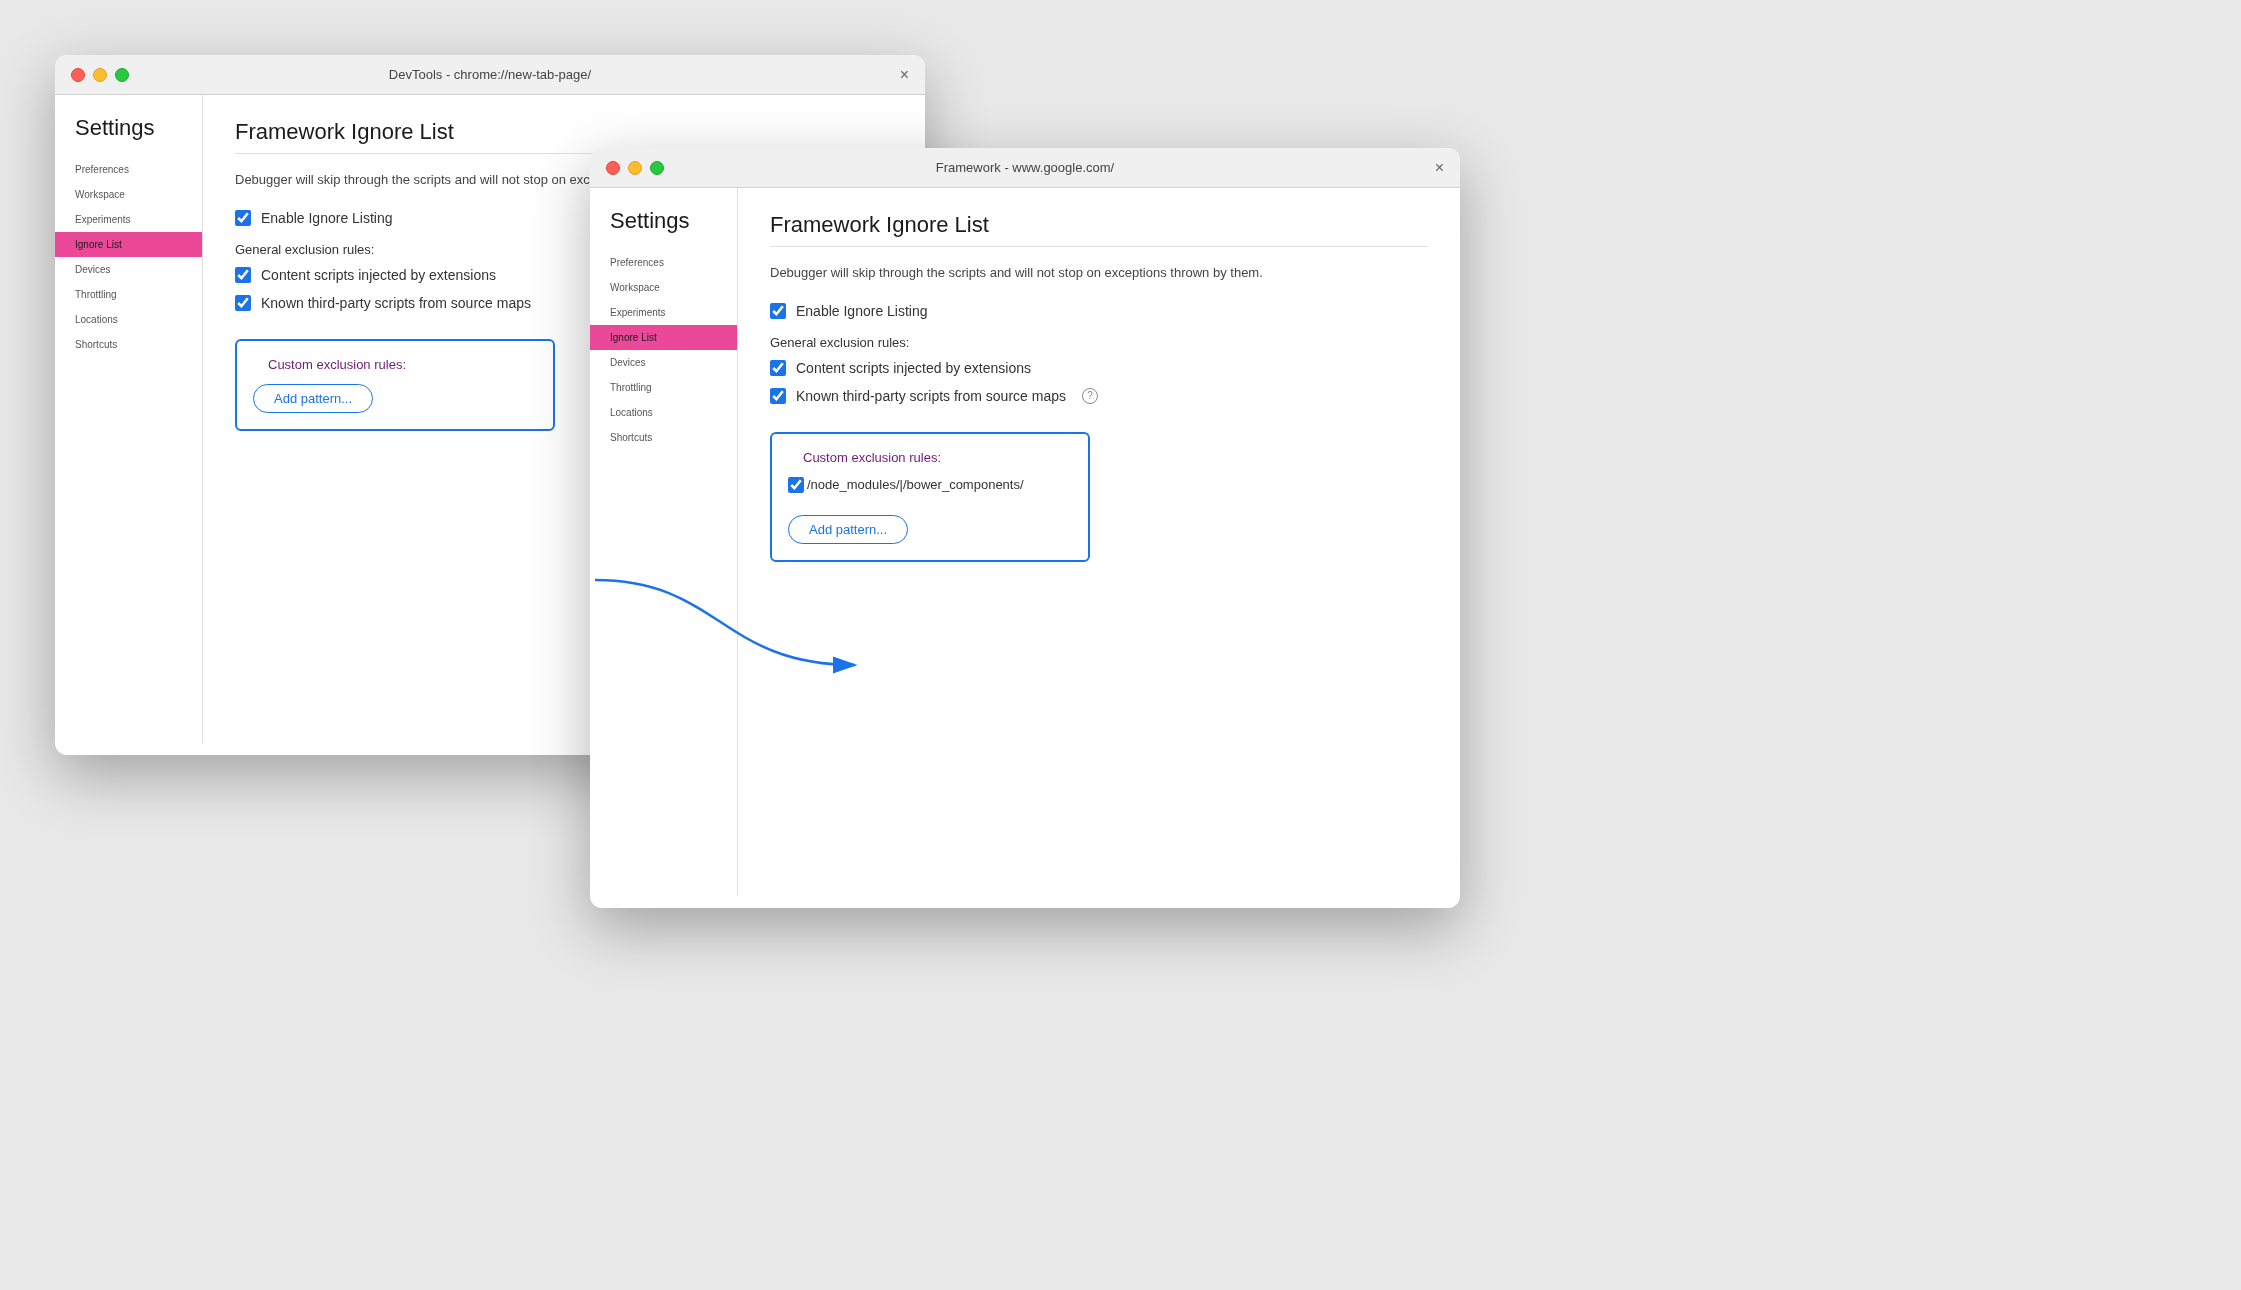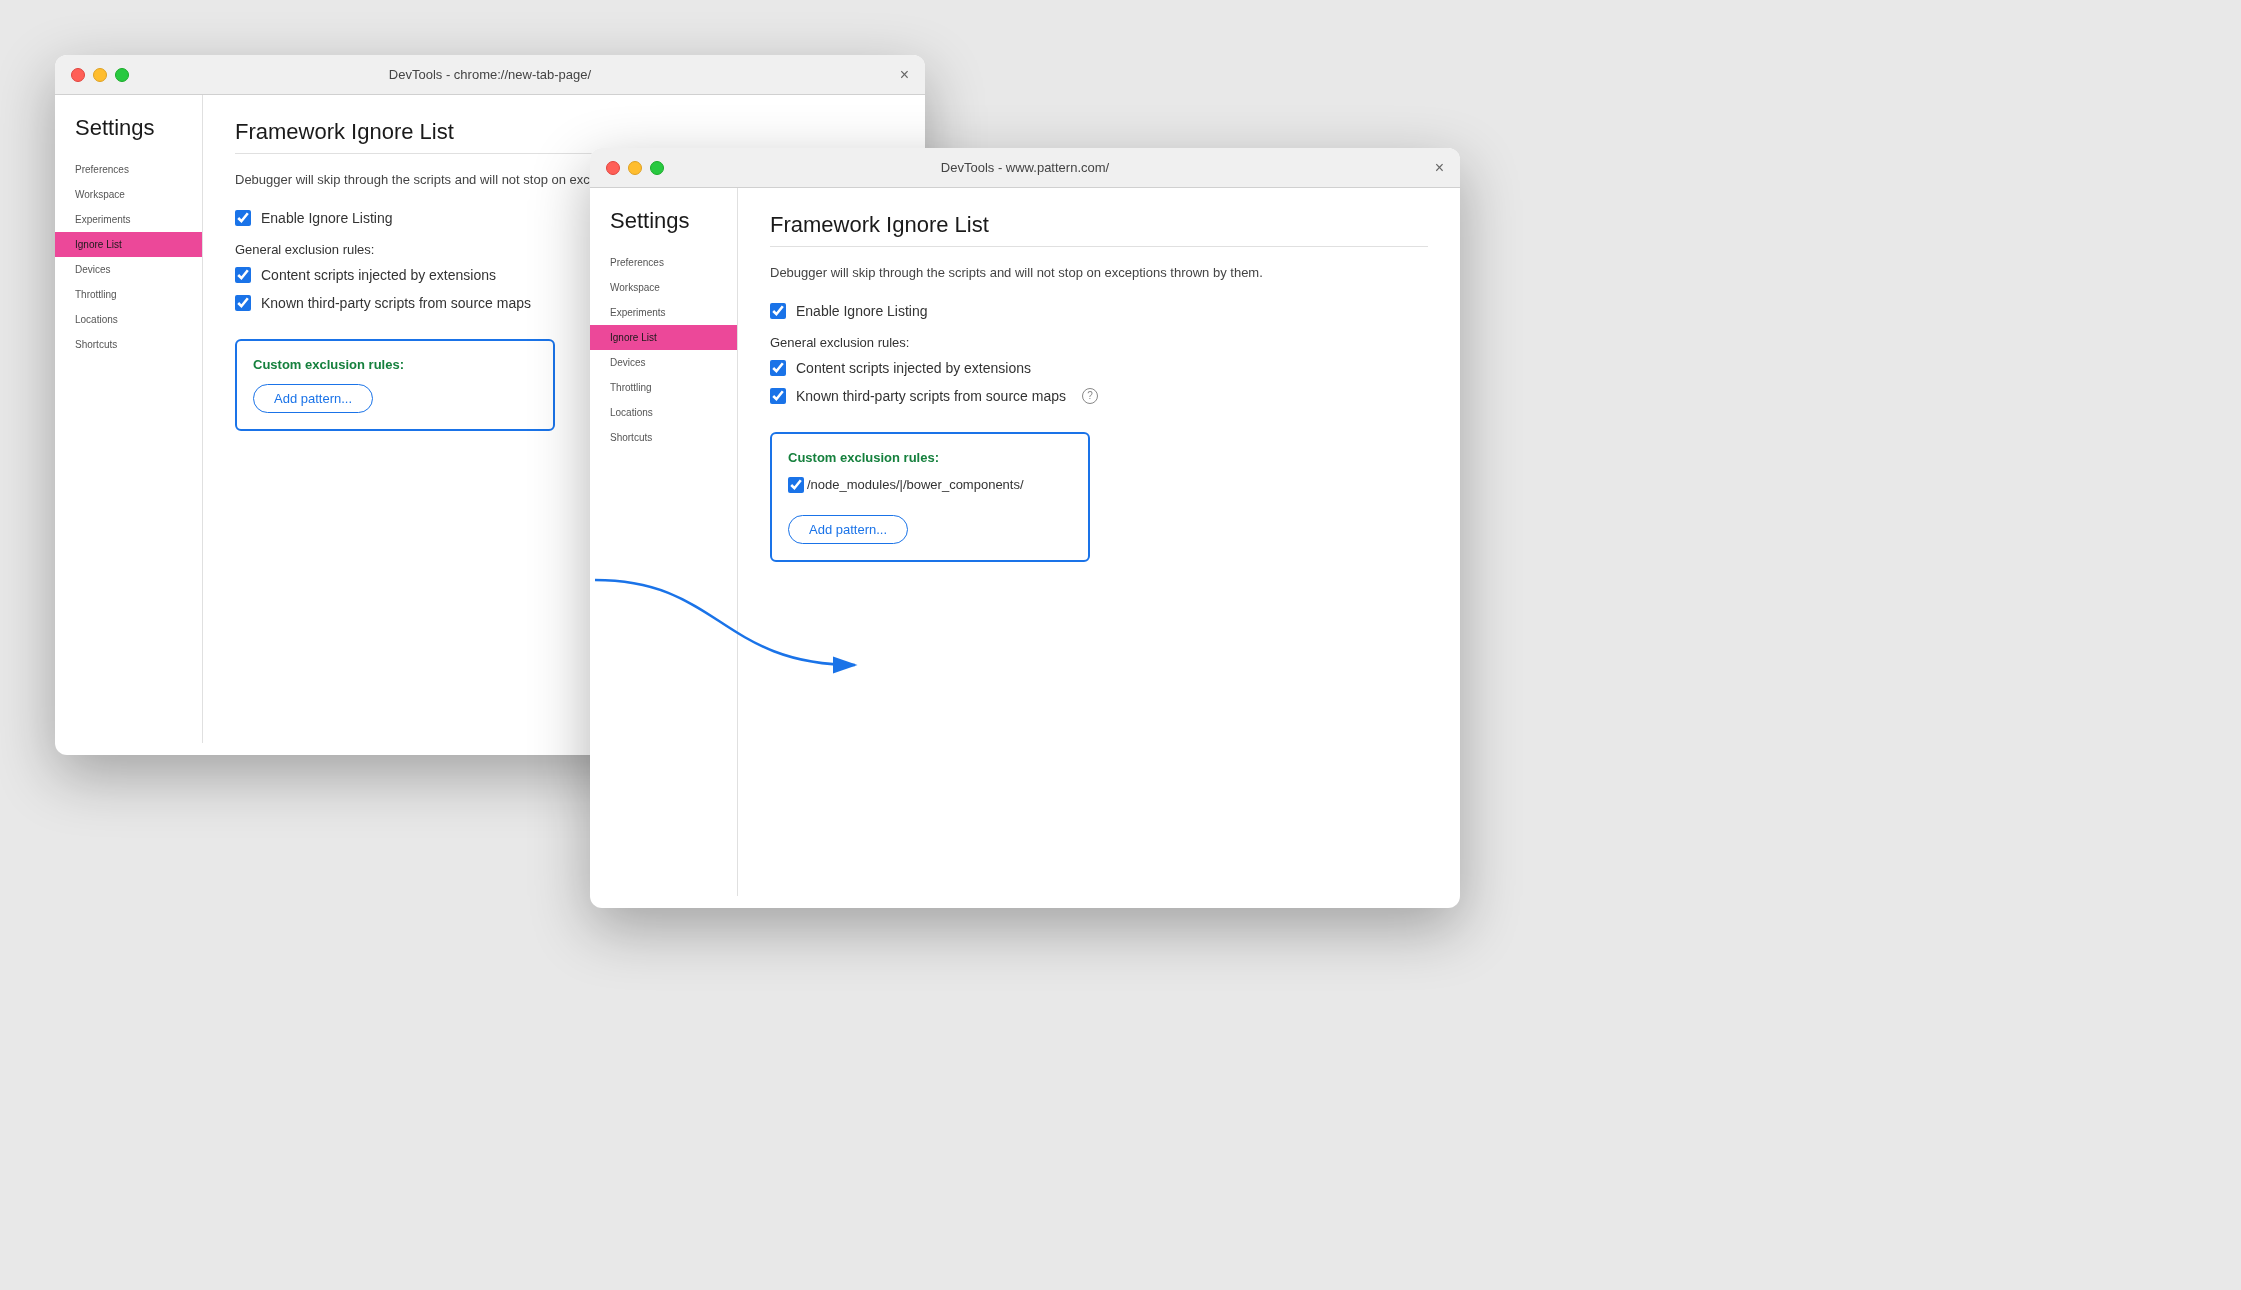--- a/index.html
+++ b/index.html
@@ -164,23 +164,24 @@
       border: 2px solid #1a73e8;
       border-radius: 6px;
       padding: 16px;
       margin-top: 16px;
       display: inline-block;
       min-width: 320px;
     }
 
     .custom-rules-label {
       font-size: 13px;
-      font-weight: 700;
-      color: #15803d;
+      font-weight: 400;
+      color: #701a75;
       margin-bottom: 12px;
+      margin-left: 15px;
     }
 
     .rule-item {
       display: flex;
       align-items: center;
       gap: 3px;
       margin-bottom: 22px;
     }
 
     .rule-text {
@@ -296,21 +297,21 @@
   </div>
 </div>
 
 <div class="window window-2">
   <div class="window-titlebar">
     <div class="window-controls">
       <div class="traffic-light close"></div>
       <div class="traffic-light minimize"></div>
       <div class="traffic-light maximize"></div>
     </div>
-    <span class="window-title">DevTools - www.pattern.com/</span>
+    <span class="window-title">Framework - www.google.com/</span>
     <button class="window-close-btn">×</button>
   </div>
   <div class="devtools-body">
     <div class="sidebar">
       <div class="sidebar-title">Settings</div>
       <div class="sidebar-item">Preferences</div>
       <div class="sidebar-item">Workspace</div>
       <div class="sidebar-item">Experiments</div>
       <div class="sidebar-item active">Ignore List</div>
       <div class="sidebar-item">Devices</div>

